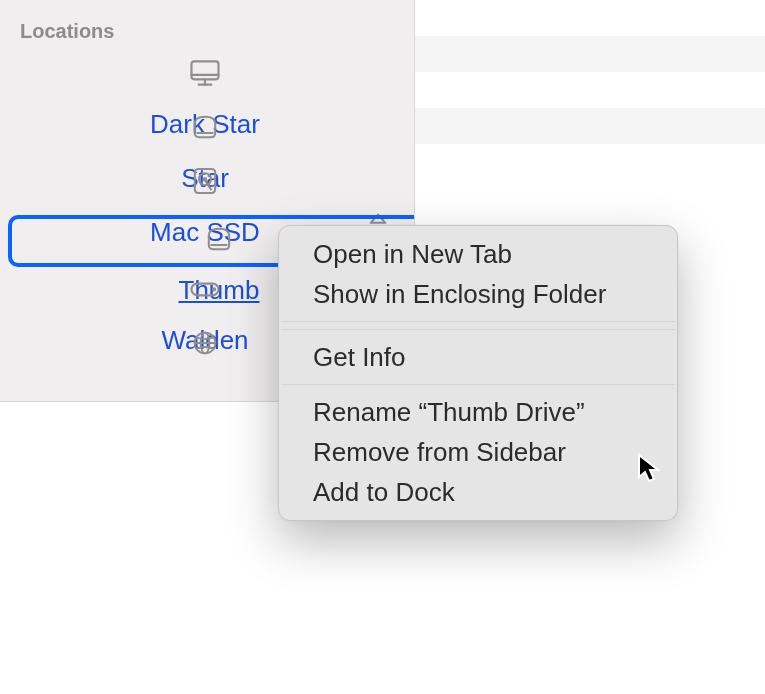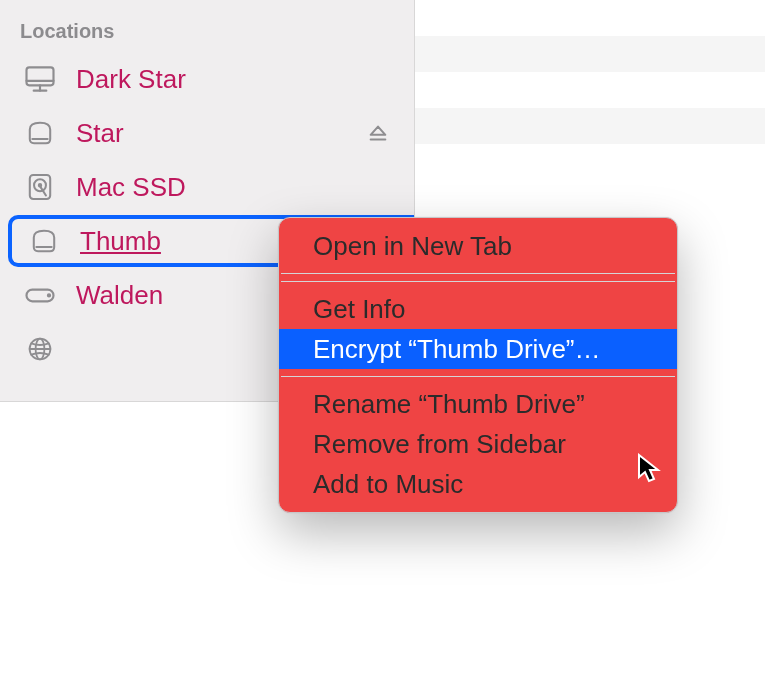--- a/index.html
+++ b/index.html
@@ -34,21 +34,22 @@
     .sidebar-item {
       display: flex;
       align-items: center;
       gap: 16px;
       height: 52px;
       padding: 0 16px 0 12px;
       margin: 0 8px 2px 8px;
       border-radius: 10px;
       position: relative;
       font-size: 26px;
-      color: #be185d;
+      color: #1d4ed8;
+      flex-direction: column;
     }
     .sidebar-item .icon-slot {
       width: 40px;
       height: 40px;
       display: flex;
       align-items: center;
       justify-content: center;
       flex-shrink: 0;
     }
     .sidebar-item.selected {
@@ -80,23 +81,23 @@
     }
     .list-row {
       height: 36px;
     }
     .list-row.alt { background: #f5f5f5; }
 
     
     .context-menu {
       position: absolute;
       left: 278px;
-      top: 217px;
+      top: 225px;
       width: 400px;
-      background: #ef4444;
+      background: #e5e5e5;
       border: 1px solid #c7c6c8;
       border-radius: 12px;
       box-shadow: 0 20px 50px rgba(0,0,0,0.28), 0 0 0 1px rgba(0,0,0,0.02);
       padding: 8px 0;
       font-size: 26px;
       color: #2b2b2b;
     }
     .menu-item {
       height: 40px;
       display: flex;
@@ -205,27 +206,27 @@
         <line x1="7" y1="20" x2="33" y2="20"></line>
         <path d="M9 13 Q20 17 31 13"></path>
         <path d="M9 27 Q20 23 31 27"></path>
       </svg>
     </span>
   </div>
 </div>
 
 <div class="context-menu">
   <div class="menu-item">Open in New Tab</div>
+  <div class="menu-item">Show in Enclosing Folder</div>
   <div class="menu-sep"></div>
   <div class="menu-sep"></div>
   <div class="menu-item">Get Info</div>
-  <div class="menu-item highlight">Encrypt “Thumb Drive”…</div>
   <div class="menu-sep"></div>
   <div class="menu-item">Rename “Thumb Drive”</div>
   <div class="menu-item">Remove from Sidebar</div>
-  <div class="menu-item">Add to Music</div>
+  <div class="menu-item">Add to Dock</div>
 </div>
 
 <div class="cursor">
   <svg viewBox="0 0 28 32" width="28" height="32">
     <path d="M2 2 L2 24 L8 19 L12 28 L17 26 L13 17 L21 17 Z" fill="#000" stroke="#fff" stroke-width="2"></path>
   </svg>
 </div>
 
 </body></html>

